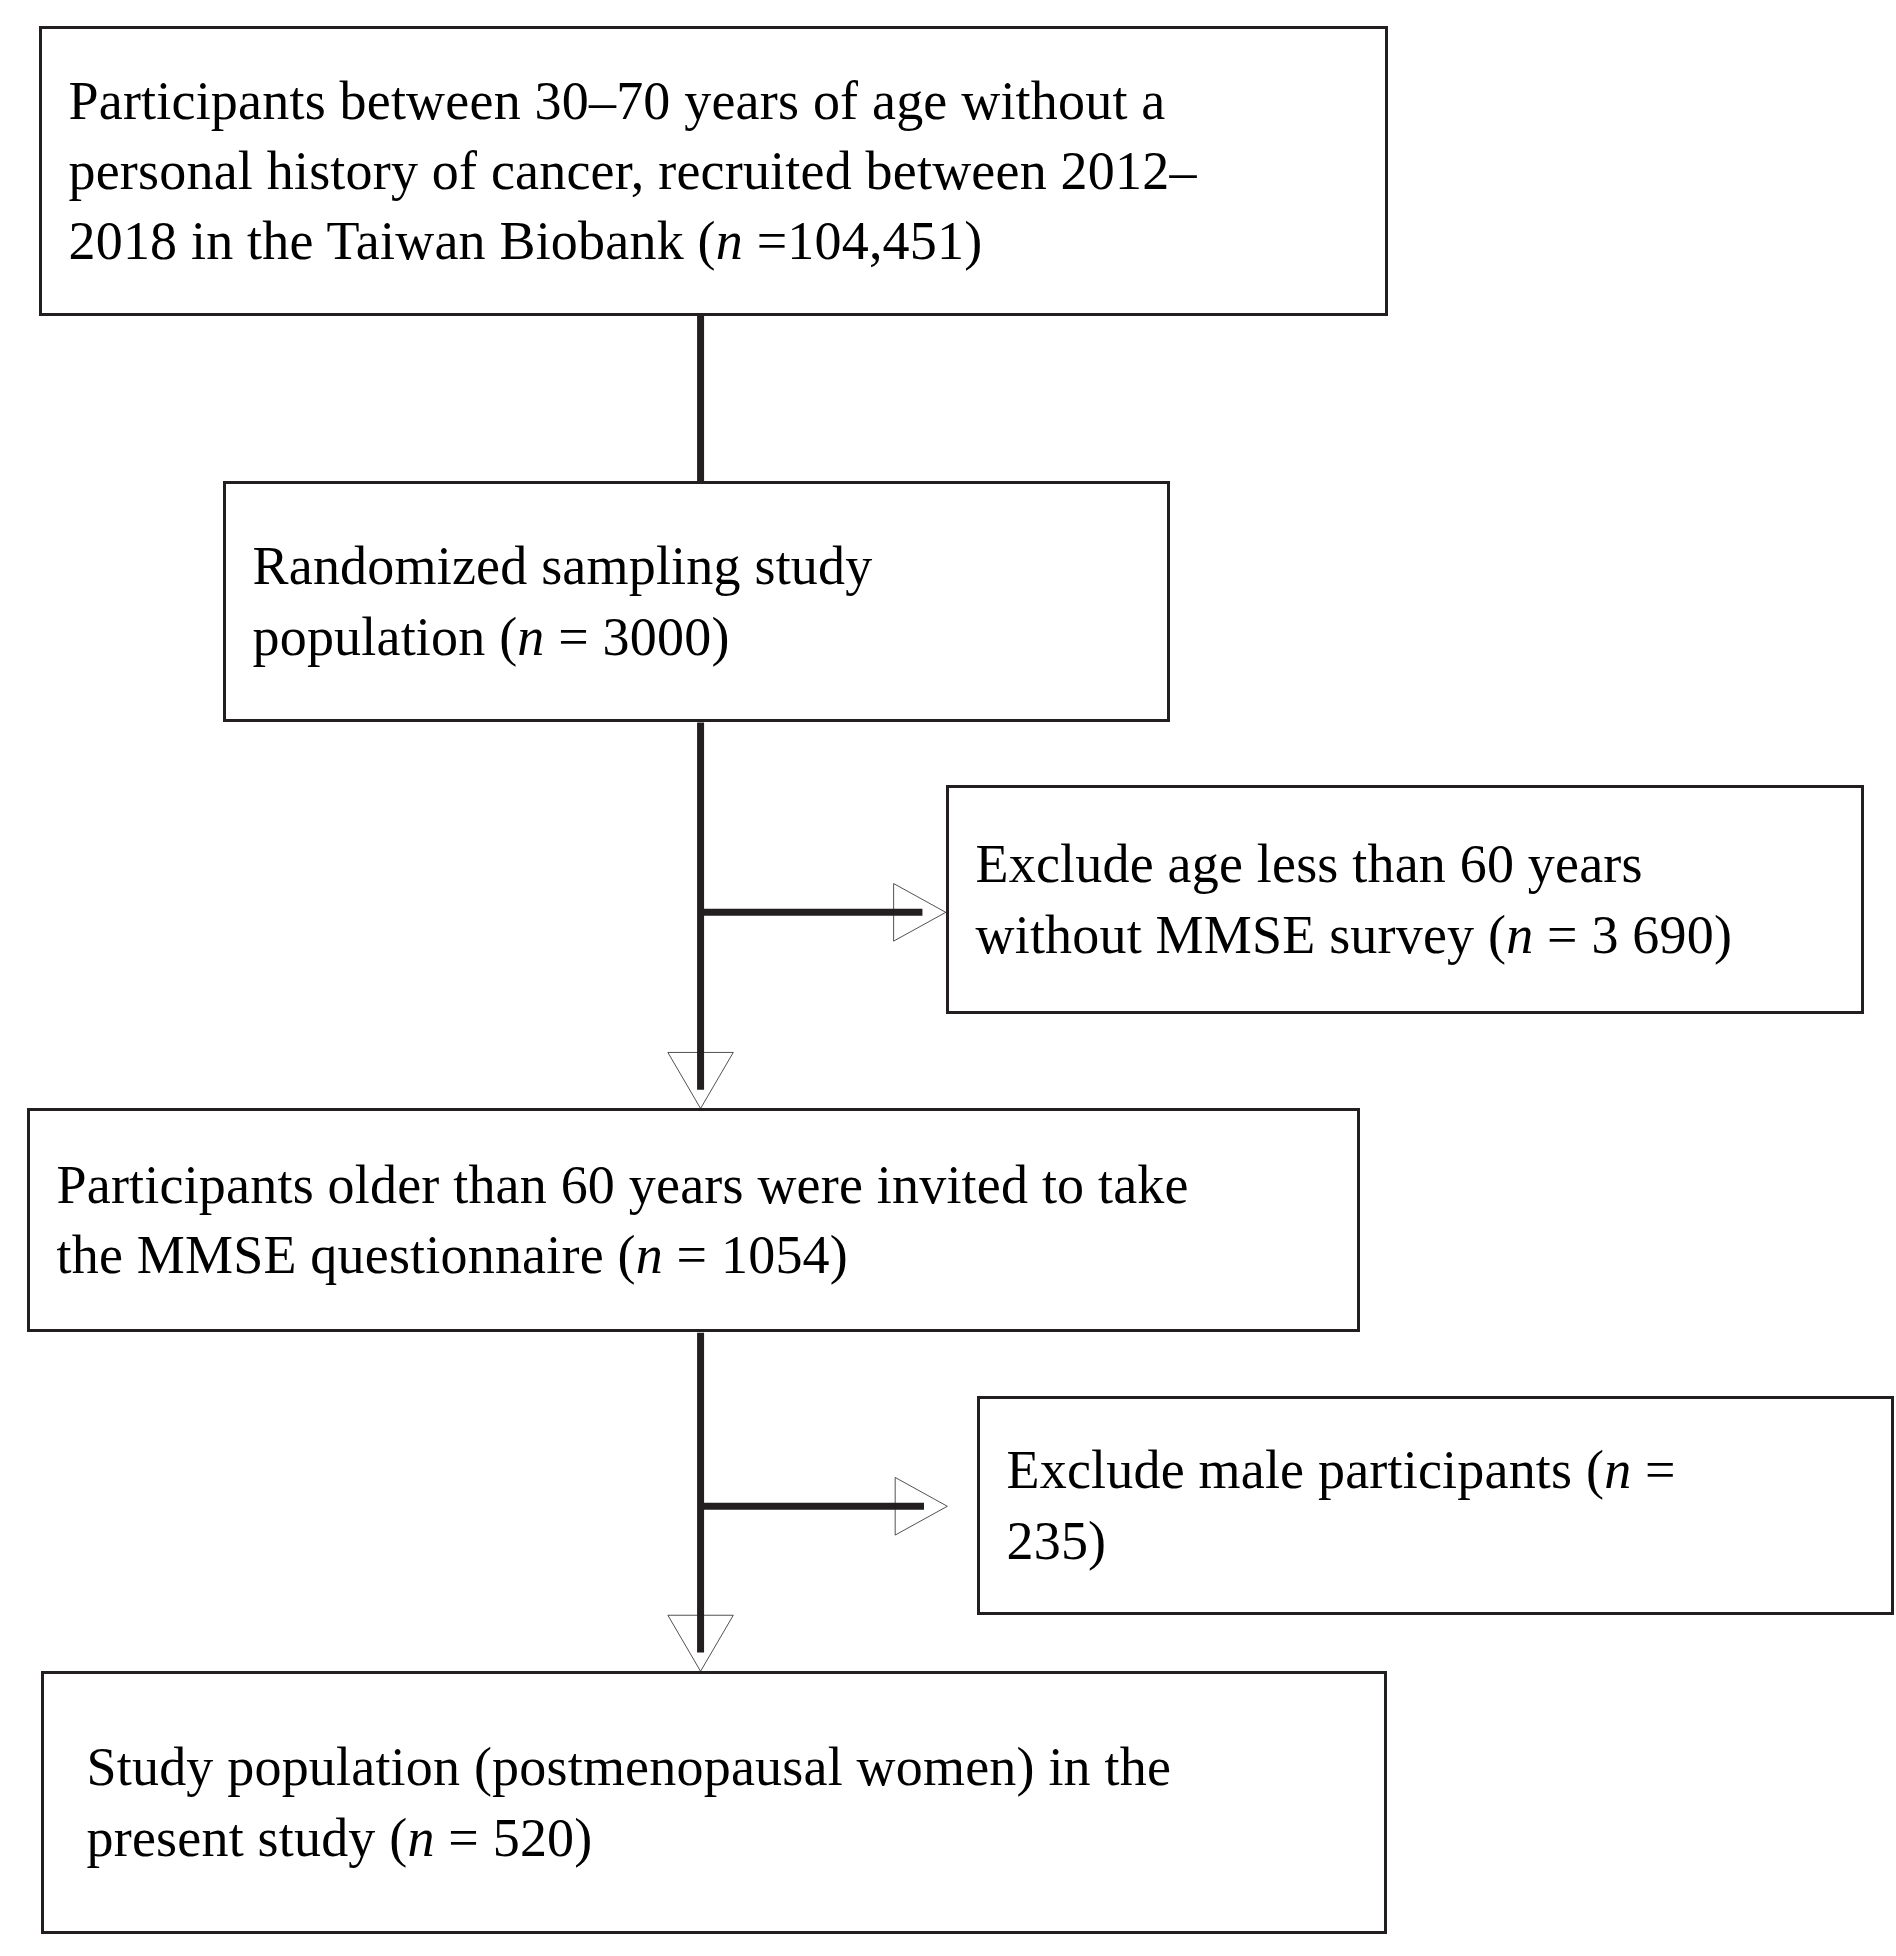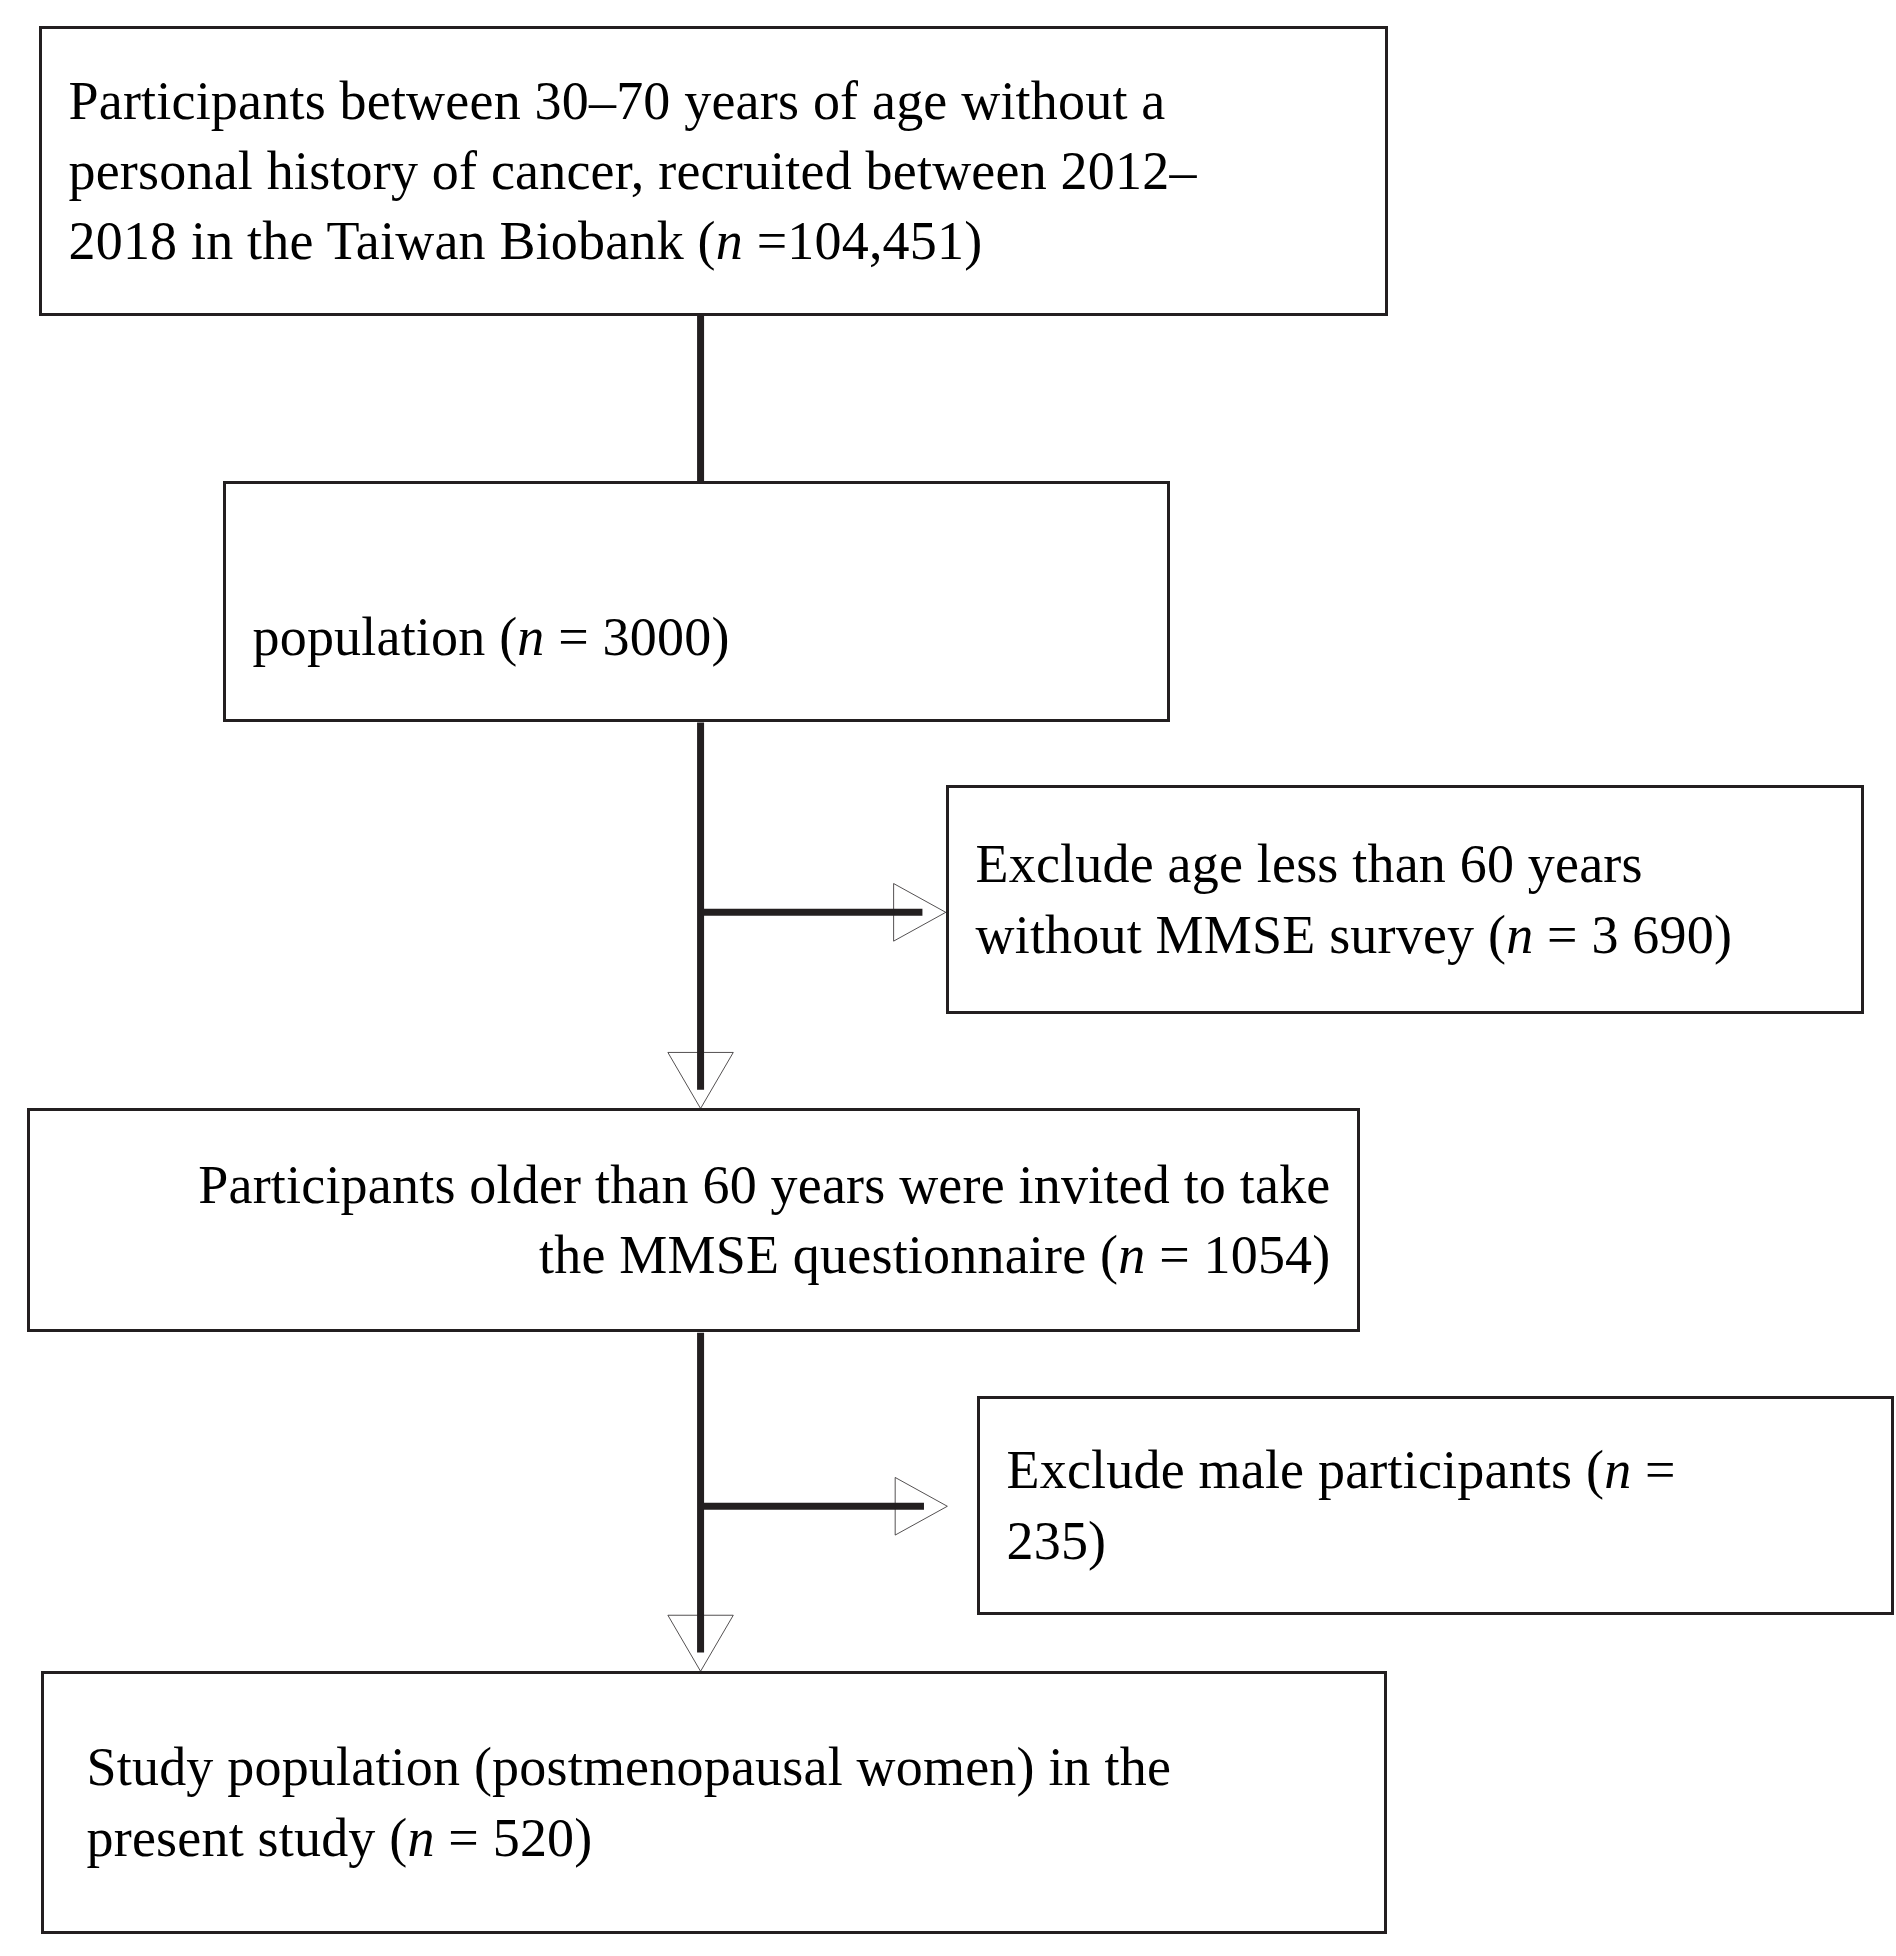--- a/index.html
+++ b/index.html
@@ -33,21 +33,21 @@
   }
   .node .node-text {
     font-size: 54px;
     line-height: 1.30;
     letter-spacing: 0.2px;
     width: 100%;
     padding: 0 26.5px;
     box-sizing: border-box;
   }
   .align-center .node-text { text-align: left; }
-  .align-left   .node-text { text-align: right; }
+  .align-left   .node-text { text-align: left; }
 
   .node-text i {
     font-style: italic;
   }
 
   
   #node-source       { left: 39px;   top: 26px;   width: 1349px; height: 290px; }
   #node-randomized   { left: 223px;  top: 481px;  width: 947px; height: 241px; }
   #node-exclude-age  { left: 946px; top: 785px; width: 918px; height: 229px; }
   #node-invited      { left: 27px;   top: 1108px; width: 1333px; height: 224px; }
@@ -96,21 +96,21 @@
   <div class="node align-center" id="node-source">
     <div class="node-text">
       <span>Participants between 30–70 years of age without a</span><br>
       <span>personal history of cancer, recruited between 2012–</span><br>
       <span>2018 in the Taiwan Biobank (</span><i>n</i><span> =104,451)</span>
     </div>
   </div>
 
   <div class="node align-center" id="node-randomized">
     <div class="node-text">
-      <br>
+      <span>Randomized sampling study</span><br>
       <span>population (</span><i>n</i><span> = 3000)</span>
     </div>
   </div>
 
   <div class="node align-center" id="node-exclude-age">
     <div class="node-text">
       <span>Exclude age less than 60 years</span><br>
       <span>without MMSE survey (</span><i>n</i><span> = 3 690)</span>
     </div>
   </div>

